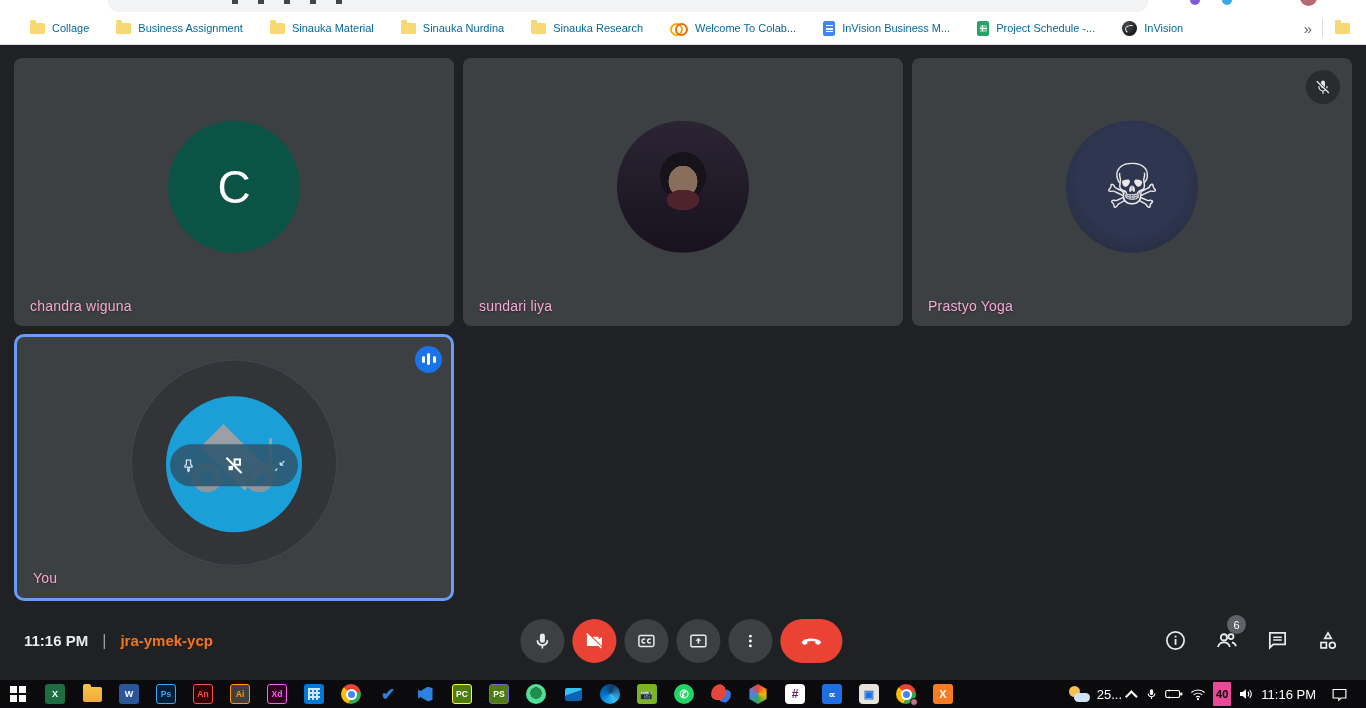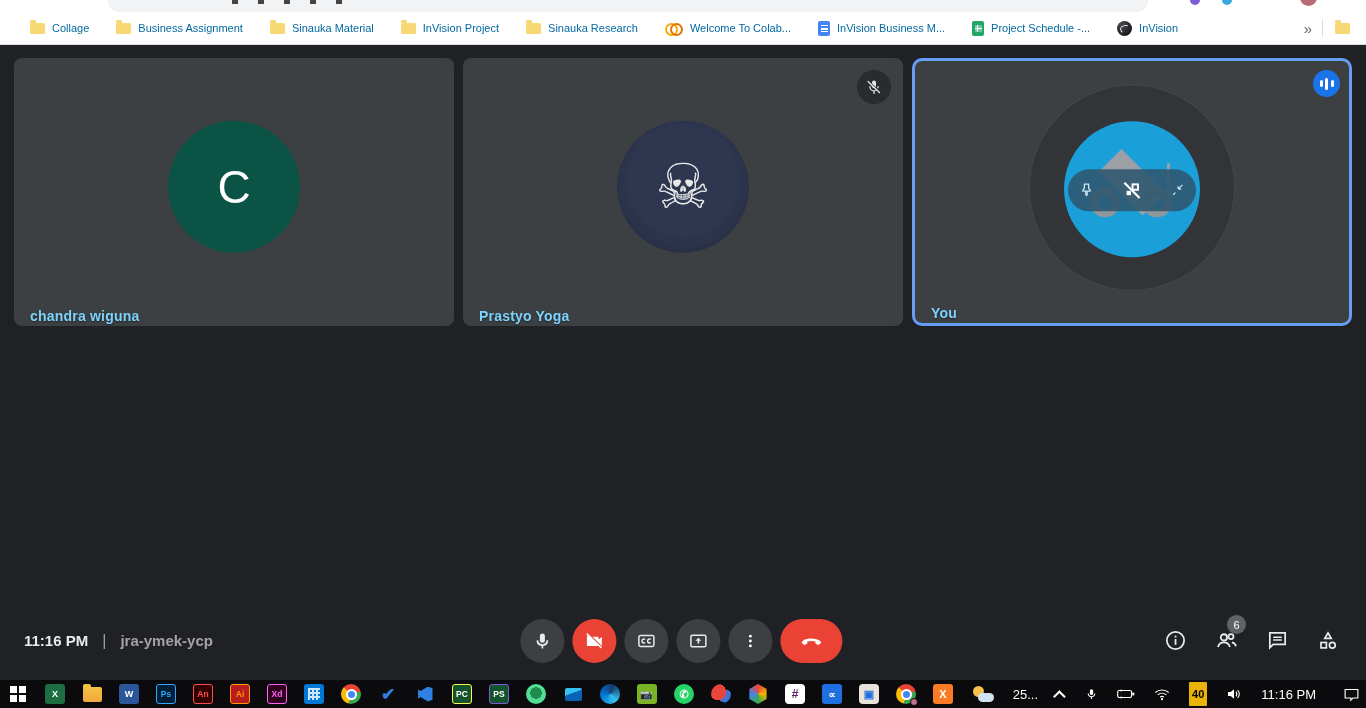--- a/index.html
+++ b/index.html
@@ -37,21 +37,21 @@
   .bm-spacer { flex:1; }
   .bm-chevron { font-size:15px; color:#5f6368; margin:0 10px; cursor:pointer; }
   .bm-divider { width:1px; height:18px; background:#dadce0; margin-right:12px; }
 
   
   .stage { position:absolute; top:46px; left:0; width:1366px; height:634px; background:#202124; }
   .grid { position:absolute; top:12px; left:14px; width:1338px; height:543px;
           display:grid; grid-template-columns:repeat(3,1fr); grid-template-rows:1fr 1fr; gap:8px 9px; }
   .tile { position:relative; background:#3c4043; border-radius:8px; overflow:hidden; }
   .tile.self { border:3px solid #669df6; border-radius:10px; }
-  .pname { position:absolute; left:16px; bottom:2px; font-size:14px; font-weight:700; color:#7dd3fc;
+  .pname { position:absolute; left:16px; bottom:12px; font-size:14px; font-weight:400; color:#f9a8d4;
            letter-spacing:.2px; text-shadow:0 1px 2px rgba(0,0,0,.45); }
   .avatar { position:absolute; left:50%; top:50%; transform:translate(-50%,-54%);
             width:132px; height:132px; border-radius:50%; display:flex; align-items:center; justify-content:center; }
   .av-initial { background:#0b5345; color:#fff; font-size:46px; font-weight:400; }
   .av-arista { background:
       radial-gradient(ellipse 44px 15px at 50% 88%, #d9dde0 0 60%, transparent 61%),
       radial-gradient(ellipse 24px 12px at 50% 73%, #5c5349 0 60%, transparent 61%),
       radial-gradient(ellipse 23px 29px at 50% 45%, #c79b77 0 60%, transparent 61%),
       radial-gradient(ellipse 29px 18px at 50% 25%, #2a2622 0 60%, transparent 61%),
       linear-gradient(165deg,#8d9c77,#4f5d3c 75%); }
@@ -85,21 +85,21 @@
   .audio-ind { position:absolute; top:9px; right:9px; width:27px; height:27px; border-radius:50%; background:#1a73e8;
                display:flex; align-items:center; justify-content:center; gap:2.5px; }
   .audio-ind i { width:3px; border-radius:2px; background:#fff; display:block; }
   .audio-ind i:nth-child(1){height:7px} .audio-ind i:nth-child(2){height:12px} .audio-ind i:nth-child(3){height:7px}
 
   
   .footer { position:absolute; top:601px; left:0; width:1366px; height:79px; background:#202124; }
   .f-left { position:absolute; left:24px; top:0; height:79px; display:flex; align-items:center; }
   .f-time { font-size:15px; font-weight:700; color:#e8eaed; }
   .f-div { margin:0 14px; color:#9aa0a6; font-size:16px; }
-  .f-code { font-size:15px; font-weight:700; color:#a3a3a3; }
+  .f-code { font-size:15px; font-weight:700; color:#f97316; }
   .f-center { position:absolute; left:50%; top:50%; transform:translate(-50.5%,-50%); display:flex; align-items:center; gap:8px; }
   .ctl { width:44px; height:44px; border-radius:50%; background:#3c4043; display:flex; align-items:center; justify-content:center; cursor:pointer; }
   .ctl.red { background:#ea4335; }
   .ctl.hang { width:62px; border-radius:22px; background:#ea4335; }
   .f-right { position:absolute; right:26px; top:0; height:79px; display:flex; align-items:center; gap:27px; }
   .f-ric { position:relative; cursor:pointer; display:flex; }
   .count-badge { position:absolute; top:-13px; right:-7px; width:19px; height:19px; border-radius:50%;
                  background:#5f6368; color:#fff; font-size:11px; display:flex; align-items:center; justify-content:center; }
 
   
@@ -112,54 +112,54 @@
   .win i { width:16px; height:16px; display:block;
            background:linear-gradient(#fff,#fff) 0 0/7px 7px no-repeat, linear-gradient(#fff,#fff) 9px 0/7px 7px no-repeat,
                       linear-gradient(#fff,#fff) 0 9px/7px 7px no-repeat, linear-gradient(#fff,#fff) 9px 9px/7px 7px no-repeat; }
   .excel { background:#1d6f42; color:#fff; }
   .folder-ic { background:linear-gradient(#f6c143,#f0a93c); border-radius:2px; width:19px; height:15px; align-self:center; position:relative; }
   .folder-ic::before { content:""; position:absolute; top:-3px; left:0; width:8px; height:4px; background:#f6c143; border-radius:2px 2px 0 0; }
   .word { background:#2b579a; color:#fff; }
   .adobe { border:1.5px solid; background:#001e36; font-size:8.5px; }
   .ps-a { color:#31a8ff; border-color:#31a8ff; }
   .an-a { color:#ff4d4d; border-color:#ff4d4d; background:#330000; }
-  .ai-a { color:#ff9a00; border-color:#ff9a00; background:#b91c1c; }
+  .ai-a { color:#ff9a00; border-color:#ff9a00; background:#404040; }
   .xd-a { color:#ff61f6; border-color:#ff61f6; background:#2e001e; }
   .calblue { background:#0078d7; }
   .calblue i { width:12px; height:12px; background:repeating-linear-gradient(90deg,#cfe6ff 0 2px,transparent 2px 4px),
                repeating-linear-gradient(#cfe6ff 0 2px,transparent 2px 4px); }
   .chrome-ic { border-radius:50%; background:conic-gradient(from -45deg, #ea4335 0 33%, #34a853 0 66%, #fbbc05 0 100%); position:relative; }
   .chrome-ic::after { content:""; position:absolute; inset:4.5px; border-radius:50%; background:#4285f4; border:2px solid #fff; }
   .check-ic { color:#2f7fe0; font-size:17px; background:transparent; }
   .vscode { background:transparent; }
   .vscode i { width:15px; height:15px; background:#2f80e0; clip-path:polygon(70% 0,100% 12%,100% 88%,70% 100%,20% 70%,0 82%,0 18%,20% 30%); }
-  .jetb { background:#14532d; font-size:8.5px; border:1.5px solid; }
+  .jetb { background:#4d7c0f; font-size:8.5px; border:1.5px solid; }
   .pc-j { color:#fff; border-color:#fcf84a; }
   .psj { color:#fff; border-color:#7b5bd6; }
   .android { border-radius:50%; background:radial-gradient(circle at 50% 45%, #1f8b4d 0 38%, #52de97 40%); }
   .mail { background:transparent; }
   .mail i { width:17px; height:13px; background:linear-gradient(160deg,#35c1f1 40%,#0a63b4 41%); border-radius:2px; }
   .edge { border-radius:50%; background:conic-gradient(from 140deg,#35c1f1,#0078d7,#123a6b,#35c1f1); }
   .greencam { background:#7ab324; color:#fff; font-size:10px; }
   .whatsapp { border-radius:50%; background:#25d366; color:#fff; font-size:11px; }
   .draw { border-radius:50%; background:radial-gradient(circle at 35% 40%, #e8453c 0 45%, transparent 46%), radial-gradient(circle at 70% 60%, #3f72d8 0 35%, transparent 36%), #fff0; }
   .hub { background:conic-gradient(#e8453c,#f5b400,#34a853,#4285f4,#e8453c); clip-path:polygon(50% 0,93% 25%,93% 75%,50% 100%,7% 75%,7% 25%); }
   .slack { background:#fff; border-radius:4px; color:#611f69; font-size:12px; }
   .ocapp { background:#1f6fe0; color:#fff; font-size:10px; }
   .camapp { background:#e8e4da; border-radius:4px; color:#1f6fe0; font-size:11px; }
   .xampp { background:#fb7a24; color:#fff; border-radius:3px; font-size:11px; }
   .profile-badge { position:absolute; right:-2px; bottom:-2px; width:8px; height:8px; border-radius:50%; background:#c2728a; border:1px solid #0b0b0d; }
 
-  .tray { position:absolute; right:6px; top:0; height:28px; display:flex; align-items:center; gap:19px; }
+  .tray { position:absolute; right:18px; top:0; height:28px; display:flex; align-items:center; gap:7px; }
   .weather { position:relative; width:22px; height:18px; }
   .weather .sun { position:absolute; left:1px; top:1px; width:11px; height:11px; border-radius:50%; background:#f5c04b; }
   .weather .cloud { position:absolute; right:0; bottom:1px; width:16px; height:9px; border-radius:8px; background:#cfe3f2; }
   .tray-txt { color:#fff; font-size:13px; white-space:nowrap; }
   .chev-up { width:9px; height:9px; border-left:2px solid #fff; border-top:2px solid #fff; transform:rotate(45deg) translateY(3px); }
-  .batt-badge { background:#eab308; color:#000; font-size:11px; font-weight:700; padding:6px 3px; border-radius:1px; }
+  .batt-badge { background:#ec4899; color:#000; font-size:11px; font-weight:700; padding:6px 3px; border-radius:1px; }
   .tray svg { display:block; }
 
   svg { flex:0 0 auto; }
 </style>
 </head>
 <body>
 
 <div class="chrome">
   <div class="omnibox-fragment"></div>
   <div class="omni-bits"></div>
@@ -175,21 +175,21 @@
     <span class="bm-item">
       <span class="bm-folder"></span>
       <span class="bm-label">Business Assignment</span>
     </span>
     <span class="bm-item">
       <span class="bm-folder"></span>
       <span class="bm-label">Sinauka Material</span>
     </span>
     <span class="bm-item">
       <span class="bm-folder"></span>
-      <span class="bm-label">InVision Project</span>
+      <span class="bm-label">Sinauka Nurdina</span>
     </span>
     <span class="bm-item">
       <span class="bm-folder"></span>
       <span class="bm-label">Sinauka Research</span>
     </span>
     <span class="bm-item">
       <span class="bm-colab"></span>
       <span class="bm-label">Welcome To Colab...</span>
     </span>
     <span class="bm-item">
@@ -218,20 +218,24 @@
   <div class="grid">
 
     <div class="tile">
       <div class="avatar av-initial">
         <span>C</span>
       </div>
       <div class="pname">chandra wiguna</div>
     </div>
 
 
+    <div class="tile">
+      <div class="avatar av-sundari"></div>
+      <div class="pname">sundari liya</div>
+    </div>
 
     <div class="tile">
       <div class="mute-badge">
         <svg width="18" height="18" viewBox="0 0 24 24">
             <path fill="#e8eaed" d="M12 13.7a2.6 2.6 0 0 0 2.6-2.6V6a2.6 2.6 0 0 0-5.2 0v1.2l5.1 5.1c-.6.8-1.5 1.4-2.5 1.4zM16.6 11.1a4.6 4.6 0 0 1-.4 1.9l1.3 1.3a6.3 6.3 0 0 0 .9-3.2h-1.8zM4.3 3.5 3 4.8l6.4 6.4v-.1a2.6 2.6 0 0 0 2.6 2.6L14.5 16a6 6 0 0 1-2.5.5 5 5 0 0 1-4.6-5.4H5.6a6.8 6.8 0 0 0 5.5 6.7V21h1.8v-3.2c.9-.1 1.8-.5 2.6-1l3.7 3.7 1.3-1.3L4.3 3.5z"></path>
           </svg>
       </div>
       <div class="avatar av-skel">
         <span>☠</span>
       </div>

